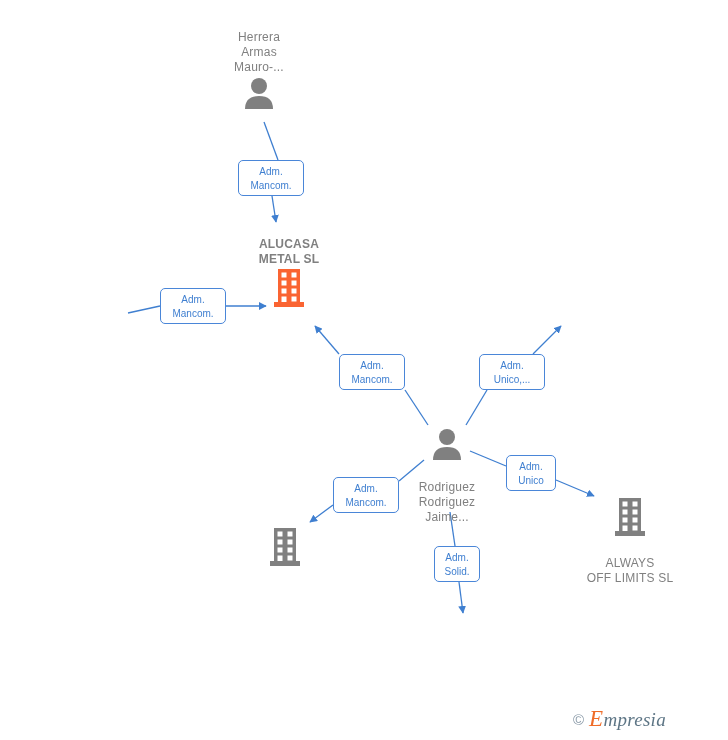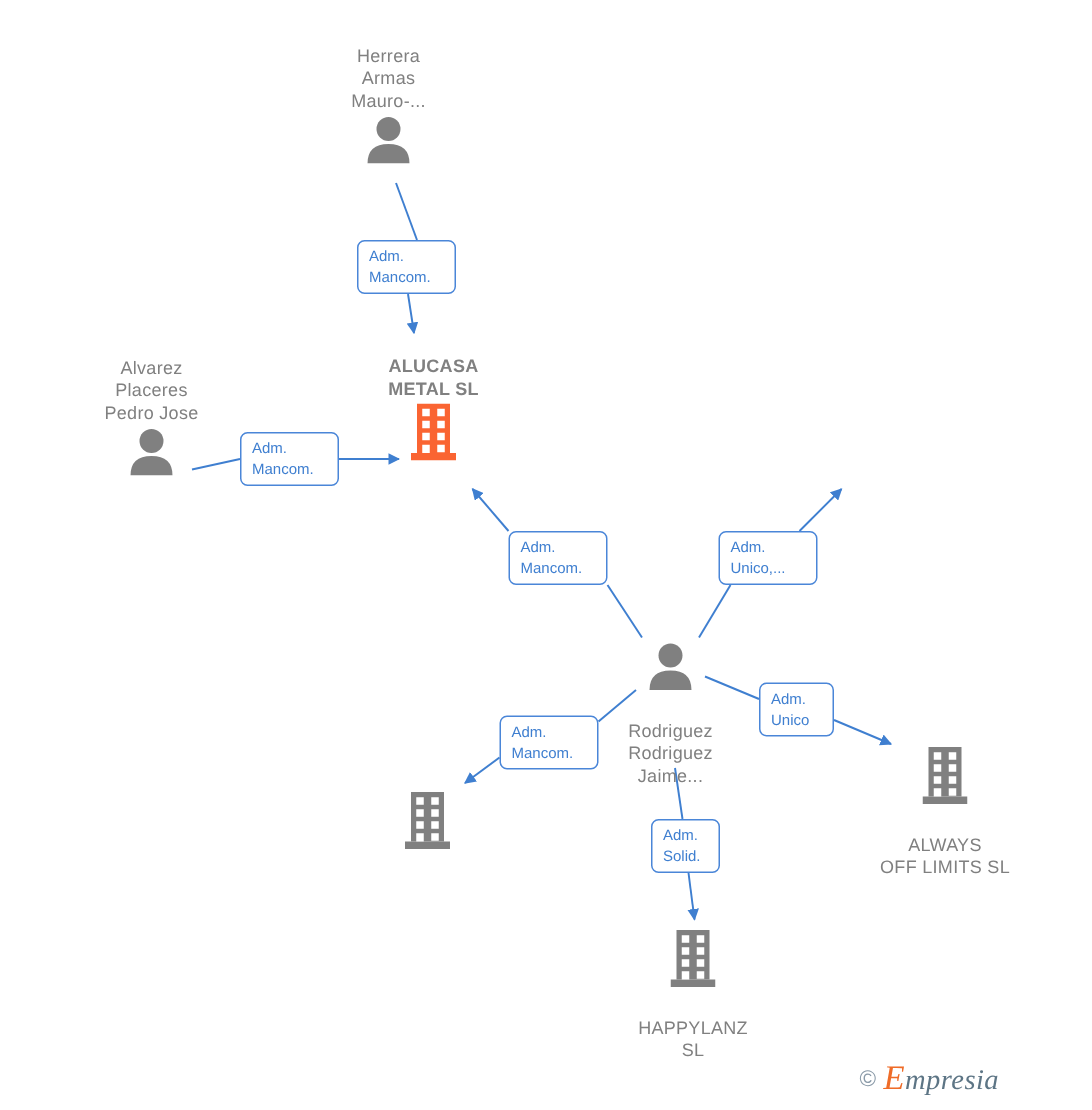--- a/index.html
+++ b/index.html
@@ -50,20 +50,21 @@
   .node.label-below .node-label { margin-top: 20px; }
 
   .rel-box {
     position: absolute;
     border: 1px solid #4a86d8;
     border-radius: 5px;
     background: #ffffff;
     color: #3f7fd0;
     font-size: 10px;
     line-height: 14px;
+    text-align: center;
     padding: 4px 7px 5px 7px;
     white-space: pre-line;
     box-sizing: border-box;
   }
 
   .watermark {
     position: absolute;
     right: 10px;
     bottom: 8px;
     display: flex;
@@ -141,29 +142,20 @@
       <rect x="17.5" y="3.5" width="5" height="5" fill="#ffffff"></rect>
       <rect x="7.5" y="11.5" width="5" height="5" fill="#ffffff"></rect>
       <rect x="17.5" y="11.5" width="5" height="5" fill="#ffffff"></rect>
       <rect x="7.5" y="19.5" width="5" height="5" fill="#ffffff"></rect>
       <rect x="17.5" y="19.5" width="5" height="5" fill="#ffffff"></rect>
       <rect x="7.5" y="27.5" width="5" height="5.5" fill="#ffffff"></rect>
       <rect x="17.5" y="27.5" width="5" height="5" fill="#ffffff"></rect>
     </svg>
   </div>
 
-  <div class="node label-above" style="left:101px; top:238px;">
-    <div class="node-label">Alvarez
-Placeres
-Pedro Jose</div>
-    <svg class="node-icon" width="34" height="32" viewBox="0 0 34 32">
-      <circle cx="17" cy="9" r="8" fill="#808080"></circle>
-      <path d="M3 32 Q3 19 17 19 Q31 19 31 32 Z" fill="#808080"></path>
-    </svg>
-  </div>
 
 
   <div class="node label-below" style="left:447px; top:428px;">
     <svg class="node-icon" width="34" height="32" viewBox="0 0 34 32">
       <circle cx="17" cy="9" r="8" fill="#808080"></circle>
       <path d="M3 32 Q3 19 17 19 Q31 19 31 32 Z" fill="#808080"></path>
     </svg>
     <div class="node-label">Rodriguez
 Rodriguez
 Jaime...</div>
@@ -194,36 +186,20 @@
       <rect x="17.5" y="3.5" width="5" height="5" fill="#ffffff"></rect>
       <rect x="7.5" y="11.5" width="5" height="5" fill="#ffffff"></rect>
       <rect x="17.5" y="11.5" width="5" height="5" fill="#ffffff"></rect>
       <rect x="7.5" y="19.5" width="5" height="5" fill="#ffffff"></rect>
       <rect x="17.5" y="19.5" width="5" height="5" fill="#ffffff"></rect>
       <rect x="7.5" y="27.5" width="5" height="5.5" fill="#ffffff"></rect>
       <rect x="17.5" y="27.5" width="5" height="5" fill="#ffffff"></rect>
     </svg>
   </div>
 
-  <div class="node label-below" style="left:462px; top:620px;">
-    <svg class="node-icon" width="30" height="38" viewBox="0 0 30 38">
-      <rect x="4" y="0" width="22" height="33" fill="#808080"></rect>
-      <rect x="0" y="33" width="30" height="5" fill="#808080"></rect>
-      <rect x="7.5" y="3.5" width="5" height="5" fill="#ffffff"></rect>
-      <rect x="17.5" y="3.5" width="5" height="5" fill="#ffffff"></rect>
-      <rect x="7.5" y="11.5" width="5" height="5" fill="#ffffff"></rect>
-      <rect x="17.5" y="11.5" width="5" height="5" fill="#ffffff"></rect>
-      <rect x="7.5" y="19.5" width="5" height="5" fill="#ffffff"></rect>
-      <rect x="17.5" y="19.5" width="5" height="5" fill="#ffffff"></rect>
-      <rect x="7.5" y="27.5" width="5" height="5.5" fill="#ffffff"></rect>
-      <rect x="17.5" y="27.5" width="5" height="5" fill="#ffffff"></rect>
-    </svg>
-    <div class="node-label">HAPPYLANZ
-SL</div>
-  </div>
 
   <div class="rel-box" style="left:238px; top:160px; width:66px; height:36px;">Adm.
 Mancom.</div>
 
   <div class="rel-box" style="left:160px; top:288px; width:66px; height:36px;">Adm.
 Mancom.</div>
 
   <div class="rel-box" style="left:339px; top:354px; width:66px; height:36px;">Adm.
 Mancom.</div>
 

